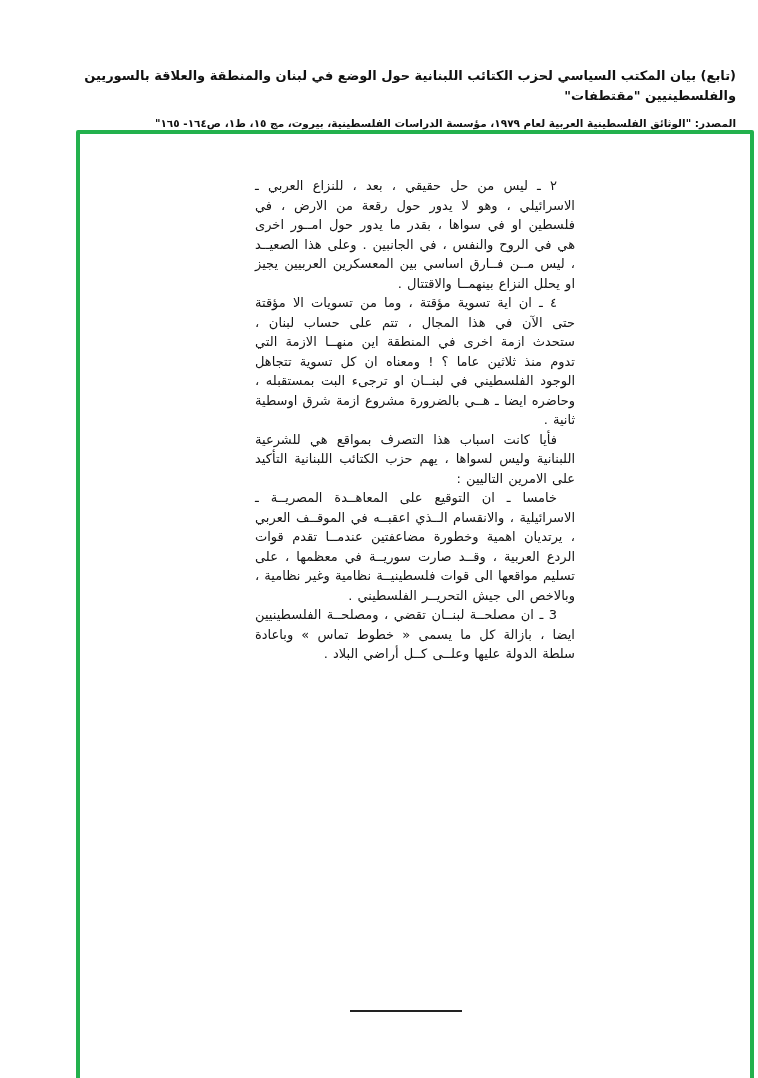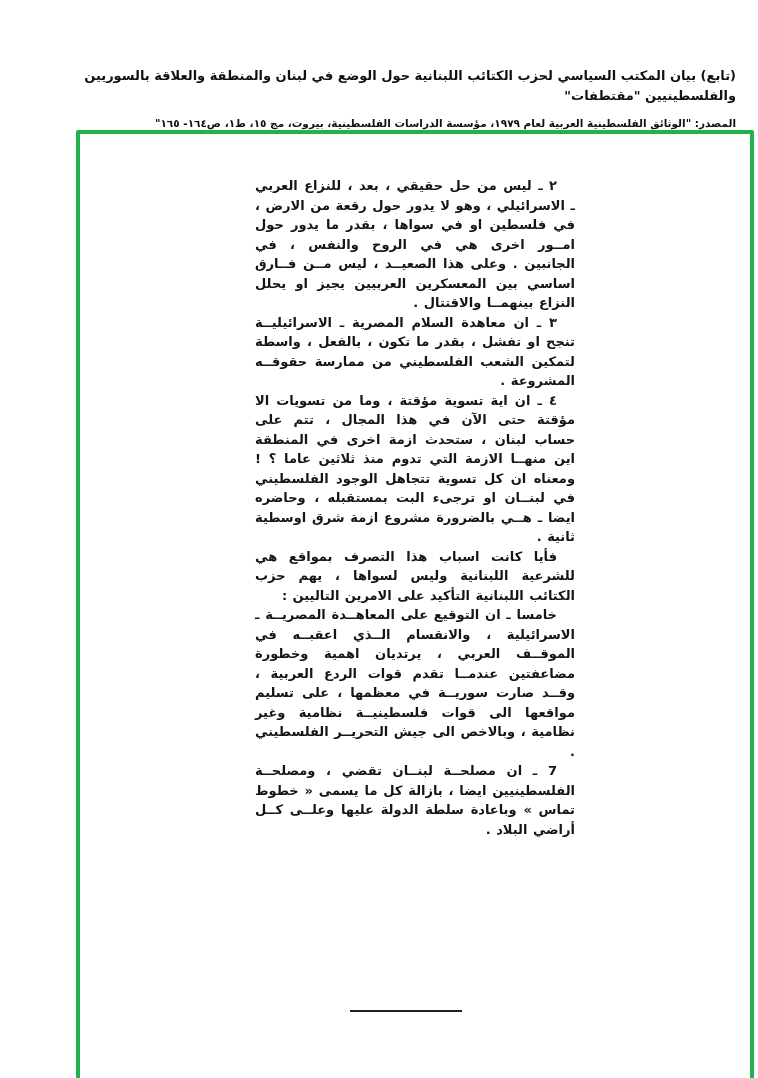--- a/index.html
+++ b/index.html
@@ -45,21 +45,21 @@
     background:transparent;
   }
   .content{
     position:absolute;
     top:140px;
     left:219px;
     width:320px;
     direction:rtl;
     text-align:justify;
     font-size:13px;
-    font-weight:bold;
+    font-weight:normal;
     line-height:19.5px;
     color:#151515;
   }
   .content p{
     margin:0;
     text-indent:18px;
     word-spacing:1px;
   }
   .divider{
     position:absolute;
@@ -84,22 +84,21 @@
 
 <div class="header">
   <div class="header-line1">(تابع)  بيان المكتب السياسي لحزب الكتائب اللبنانية حول الوضع في لبنان والمنطقة والعلاقة بالسوريين والفلسطينيين "مقتطفات"</div>
   <div class="header-line2">المصدر: "الوثائق الفلسطينية العربية لعام ١٩٧٩،  مؤسسة الدراسات الفلسطينية، بيروت، مج ١٥، ط١، ص١٦٤- ١٦٥"</div>
 </div>
 
 <div class="frame"></div>
 
 <div class="content">
   <p>٢ ـ ليس من حل حقيقي ، بعد ، للنزاع العربي ـ الاسرائيلي ، وهو لا يدور حول رقعة من الارض ، في فلسطين او في سواها ، بقدر ما يدور حول امــور اخرى هي في الروح والنفس ، في الجانبين . وعلى هذا الصعيــد ، ليس مــن فــارق اساسي بين المعسكرين العربيين يجيز او يحلل النزاع بينهمــا والاقتتال .</p>
-  <p>٣ ـ ان معاهدة السلام المصرية ـ الاسرائيليــة تنجح او تفشل ، بقدر ما تكون ، بالفعل ، واسطة لتمكين الشعب الفلسطيني من ممارسة حقوقــه المشروعة .</p>
   <p>٤ ـ ان اية تسوية مؤقتة ، وما من تسويات الا مؤقتة حتى الآن في هذا المجال ، تتم على حساب لبنان ، ستحدث ازمة اخرى في المنطقة اين منهــا الازمة التي تدوم منذ ثلاثين عاما ؟ ! ومعناه ان كل تسوية تتجاهل الوجود الفلسطيني في لبنــان او ترجىء البت بمستقبله ، وحاضره ايضا ـ هــي بالضرورة مشروع ازمة شرق اوسطية ثانية .</p>
   <p>فأيا كانت اسباب هذا التصرف بمواقع هي للشرعية اللبنانية وليس لسواها ، يهم حزب الكتائب اللبنانية التأكيد على الامرين التاليين :</p>
   <p>خامسا ـ ان التوقيع على المعاهــدة المصريــة ـ الاسرائيلية ، والانقسام الــذي اعقبــه في الموقــف العربي ، يرتديان اهمية وخطورة مضاعفتين عندمــا تقدم قوات الردع العربية ، وقــد صارت سوريــة في معظمها ، على تسليم مواقعها الى قوات فلسطينيــة نظامية وغير نظامية ، وبالاخص الى جيش التحريــر الفلسطيني .</p>
-  <p>7 ـ ان مصلحــة لبنــان تقضي ، ومصلحــة الفلسطينيين ايضا ، بازالة كل ما يسمى « خطوط تماس » وباعادة سلطة الدولة عليها وعلــى كــل أراضي البلاد .</p>
+  <p>3 ـ ان مصلحــة لبنــان تقضي ، ومصلحــة الفلسطينيين ايضا ، بازالة كل ما يسمى « خطوط تماس » وباعادة سلطة الدولة عليها وعلــى كــل أراضي البلاد .</p>
 </div>
 
 <div class="divider"></div>
 
 <div class="page-number">٢</div>
 
 </body></html>

